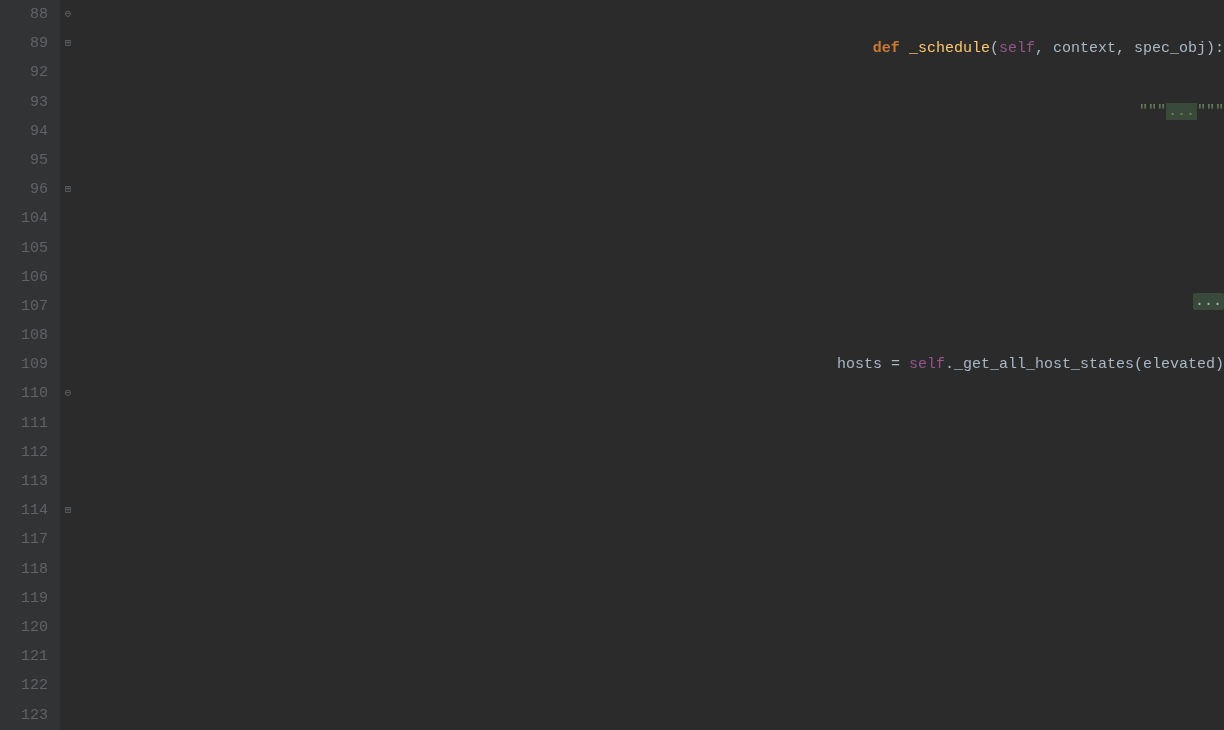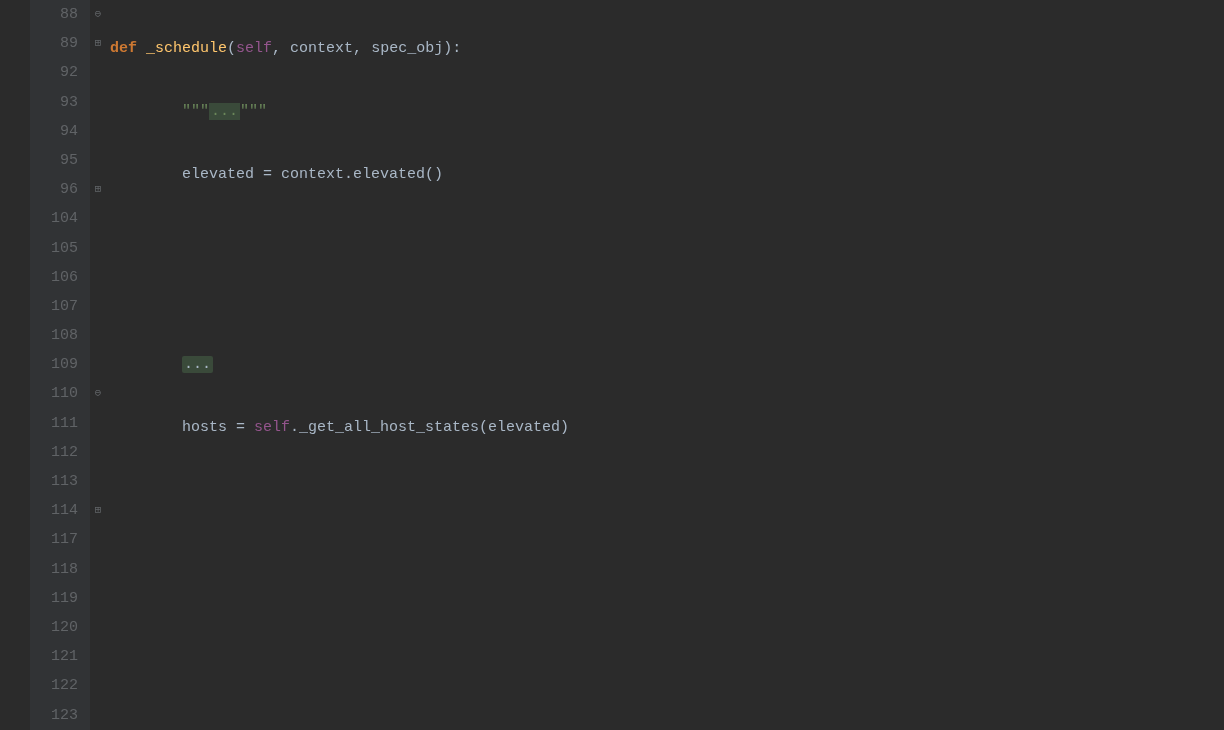--- a/index.html
+++ b/index.html
@@ -8,21 +8,20 @@
     font-family: 'Consolas', 'Monaco', 'Courier New', monospace;
     font-size: 15px;
     color: #a9b7c6;
     overflow: hidden;
     width: 1224px;
     height: 730px;
   }
   .editor {
     display: flex;
     height: 100%;
-    margin-left: 30px;
   }
   .gutter {
     background: #313335;
     color: #606366;
     text-align: right;
     user-select: none;
     padding: 0 8px 0 0;
     flex-shrink: 0;
     width: 60px;
   }
@@ -41,20 +40,21 @@
     line-height: 29.2px;
     text-align: center;
     color: #606366;
     font-size: 11px;
     cursor: pointer;
   }
   .code {
     flex: 1;
     background: #2b2b2b;
     white-space: pre;
+    text-align: right;
   }
   .line {
     height: 29.2px;
     line-height: 29.2px;
     padding-left: 4px;
     position: relative;
   }
   
   .kw { color: #cc7832; font-weight: bold; }
   .self { color: #94558d; }
@@ -130,21 +130,20 @@
     <div class="fold-marker"></div>
     <div class="fold-marker"></div>
     <div class="fold-marker"></div>
     <div class="fold-marker"></div>
     <div class="fold-marker"></div>
   </div>
 
   <div class="code">
     <div class="line"><span class="kw">def</span><span> </span><span class="fn">_schedule</span><span class="punct">(</span><span class="self">self</span><span class="punct">, </span><span class="param">context</span><span class="punct">, </span><span class="param">spec_obj</span><span class="punct">):</span></div>
     <div class="line"><span>        </span><span class="doc-quote">"""</span><span class="docstring-fold">...</span><span class="doc-quote">"""</span></div>
-    <div class="line"><span>        </span><span>elevated </span><span>= </span><span>context.elevated()</span></div>
     <div class="line"><span>        </span></div>
     <div class="line"><span>        </span></div>
     <div class="line"><span>        </span><span class="folded">...</span></div>
     <div class="line"><span>        </span><span>hosts </span><span>= </span><span class="self">self</span><span>._get_all_host_states(elevated)</span></div>
     <div class="line"><span>        </span></div>
     <div class="line"></div>
     
     
     
     

